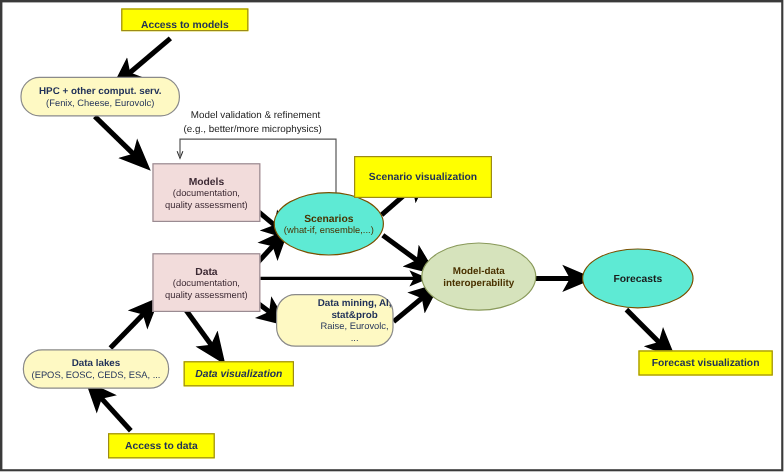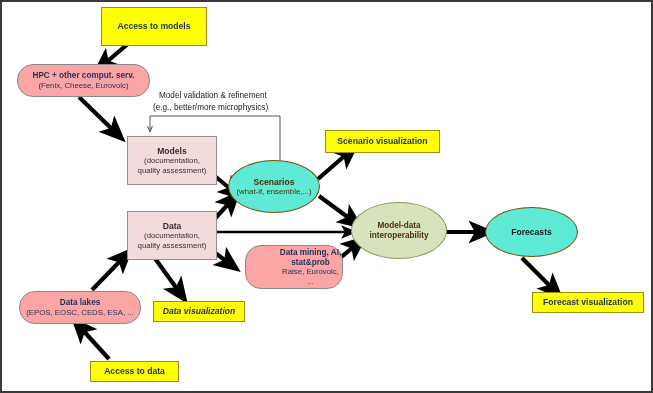--- a/index.html
+++ b/index.html
@@ -37,21 +37,21 @@
     justify-content: center;
     text-align: center;
     line-height: 1.18;
   }
   
   .rect {
     border-width: 1px;
     border-style: solid;
   }
   .rect-blue {
-    background: #fca5a5;
+    background: #fef9c3;
     border-color: #8a8a8a;
     border-radius: 16px;
   }
   .rect-pink {
     background: #f2dcdb;
     border-color: #9a8b92;
     margin-left: 26px;
   }
   .rect-yellow {
     background: #ffff00;
@@ -132,21 +132,21 @@
 
     <path d="M 520 256 L 552 288" stroke="#000000" stroke-width="4.2" fill="none" marker-end="url(#ah)"></path>
 
     <path d="M 90 288 L 122 255" stroke="#000000" stroke-width="4.2" fill="none" marker-end="url(#ah)"></path>
 
     <path d="M 152 255 L 178 291" stroke="#000000" stroke-width="4.2" fill="none" marker-end="url(#ah)"></path>
 
     <path d="M 107 357 L 78 325" stroke="#000000" stroke-width="4.2" fill="none" marker-end="url(#ah)"></path>
   </svg>
 
-  <div class="node rect rect-yellow" style="left:99px; top:5px; width:106px; height:39px;">
+  <div class="node rect rect-yellow" style="left:99px; top:5px; width:106px; height:19px;justify-content:flex-end;">
     <span class="t-bold fs9 c-navy">Access to models</span>
   </div>
 
   <div class="node rect rect-blue" style="left:15px; top:62px; width:133px; height:33px;">
     <span class="t-bold fs85 c-navy">HPC + other comput. serv.</span>
     <span class="fs8 c-navy">(Fenix, Cheese, Eurovolc)</span>
   </div>
 
   <div class="node rect rect-pink" style="left:99px; top:134px; width:90px; height:49px;">
     <span class="t-bold fs9 c-plum">Models</span>
@@ -167,36 +167,36 @@
 
   <div class="node rect rect-yellow" style="left:88px; top:359px; width:89px; height:21px;">
     <span class="t-bold fs9 c-navy">Access to data</span>
   </div>
 
   <div class="node ellipse ell-orange" style="left:226px; top:158px; width:92px; height:53px;">
     <span class="t-bold fs9 c-brown">Scenarios</span>
     <span class="fs8 c-brown">(what-if, ensemble,...)</span>
   </div>
 
-  <div class="node rect rect-blue" style="left:243px; top:243px; width:98px; height:44px;padding-left:33px;">
+  <div class="node rect rect-blue" style="left:228px; top:243px; width:98px; height:44px;padding-left:33px;">
     <span class="t-bold fs85 c-navy">Data mining, AI,</span>
     <span class="t-bold fs85 c-navy">stat&amp;prob</span>
     <span class="fs8 c-navy">Raise, Eurovolc, ...</span>
   </div>
 
   <div class="node ellipse ell-green" style="left:349px; top:200px; width:96px; height:57px;">
     <span class="t-bold fs85 c-brown">Model-data</span>
     <span class="t-bold fs85 c-brown">interoperability</span>
   </div>
 
   <div class="node ellipse ell-orange" style="left:483px; top:205px; width:93px; height:50px;">
     <span class="t-bold fs9 c-dark">Forecasts</span>
   </div>
 
-  <div class="node rect rect-yellow" style="left:323px; top:128px; width:115px; height:23px;">
+  <div class="node rect rect-yellow" style="left:293px; top:128px; width:115px; height:35px;">
     <span class="t-bold fs9 c-navy">Scenario visualization</span>
   </div>
 
   <div class="node rect rect-yellow" style="left:151px; top:299px; width:92px; height:21px;font-style:italic;">
     <span class="t-bold fs9 c-navy">Data visualization</span>
   </div>
 
   <div class="node rect rect-yellow" style="left:530px; top:290px; width:112px; height:21px;">
     <span class="t-bold fs9 c-navy">Forecast visualization</span>
   </div>

